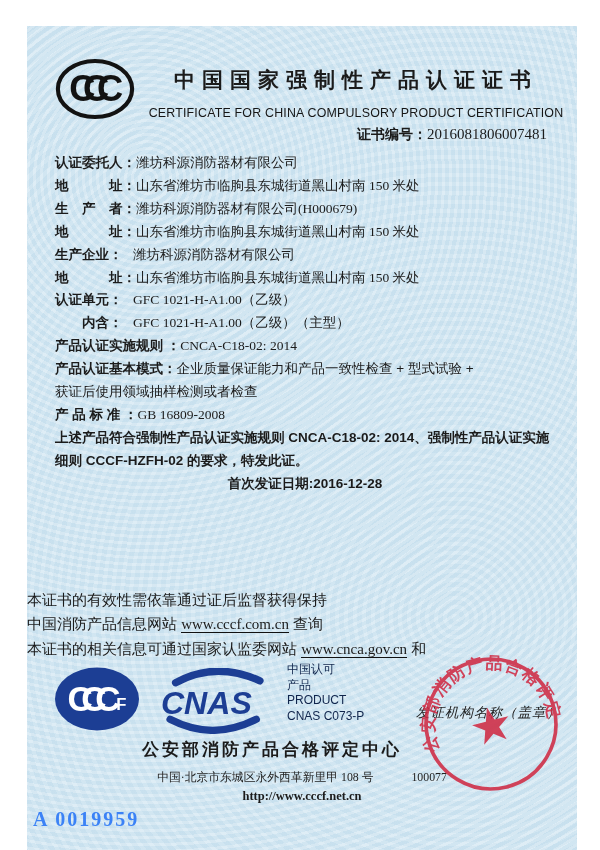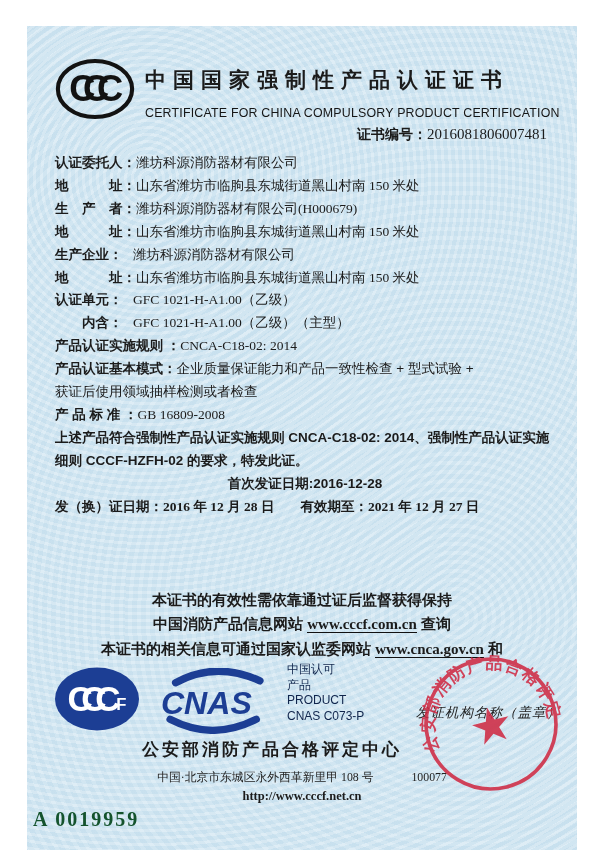--- a/index.html
+++ b/index.html
@@ -10,55 +10,55 @@
   }
   .cert{
     position:absolute;left:27px;top:26px;width:550px;height:845px;
     background-color:#d3e7f2;
     background-image:
       repeating-radial-gradient(circle at 22% 18%, rgba(255,255,255,0.16) 0 3px, rgba(168,205,228,0.14) 3px 7px),
       repeating-radial-gradient(circle at 78% 70%, rgba(255,255,255,0.12) 0 4px, rgba(168,205,228,0.12) 4px 9px);
   }
   
   .ccc-mark{position:absolute;left:26px;top:30px;}
-  .titles{position:absolute;left:118px;right:10px;top:40px;text-align:left;}
+  .titles{position:absolute;left:118px;right:10px;top:40px;text-align:center;}
   .title-cn{font-size:21px;font-weight:bold;letter-spacing:7px;white-space:nowrap;}
   .title-en{font-size:12.4px;margin-top:12px;letter-spacing:0.2px;white-space:nowrap;color:#161616;}
   .certno{position:absolute;right:30px;top:100px;font-size:14px;font-weight:bold;}
   .certno .num{font-family:"Liberation Serif",serif;font-size:15px;font-weight:normal;}
   
   .rows{position:absolute;left:28px;right:22px;top:126px;font-size:13.5px;line-height:22.9px;}
   .row{white-space:nowrap;}
   .lbl{font-weight:bold;display:inline-block;min-width:78px;}
   .val{font-family:"Liberation Serif",serif;}
   .statement{margin:0;font-weight:bold;}
   .first-issue{text-align:center;font-weight:bold;}
   .issue-line{font-weight:bold;white-space:nowrap;}
   .issue-line .gap{display:inline-block;width:26px;}
   
-  .notice{position:absolute;left:0;right:0;top:562px;text-align:center;
-          font-size:15px;font-weight:bold;line-height:24.3px;}
+  .notice{position:absolute;left:0;right:0;top:562px;
+          font-size:15px;font-weight:normal;line-height:24.3px;}
   .u{border-bottom:1.6px solid #111;padding-bottom:0px;font-family:"Liberation Serif",serif;}
   
   .logos{position:absolute;left:0;right:0;top:630px;height:115px;}
   .cccf-mark{position:absolute;left:26px;top:8px;}
   .cnas-mark{position:absolute;left:128px;top:12px;}
   .cnas-text{position:absolute;left:260px;top:6px;font-size:12px;line-height:15.5px;color:#10254c;}
   .stamp-label{position:absolute;right:16px;top:48px;font-size:13.5px;letter-spacing:1px;
                font-family:Liberation Mono, monospace;font-style:italic;color:#222;z-index:1;white-space:nowrap;}
   .stamp{position:absolute;left:388px;top:-8px;width:152px;height:152px;opacity:0.88;z-index:2;}
   
   .issuer{position:absolute;left:0;right:60px;top:712px;text-align:center;
           font-size:17px;font-weight:bold;letter-spacing:3px;}
   .addr{position:absolute;left:0;right:0;top:744px;text-align:center;
         font-size:11.8px;font-family:"Liberation Serif",serif;color:#222;}
   .addr .post{margin-left:38px;}
   .site{position:absolute;left:0;right:0;top:763px;text-align:center;
         font-size:12.5px;font-weight:bold;font-family:"Liberation Serif",serif;}
-  .serial{position:absolute;left:33px;top:808px;color:#14532d;
+  .serial{position:absolute;left:33px;top:808px;color:#3b82f6;
           font-family:"Liberation Serif",serif;font-size:20px;font-weight:bold;letter-spacing:2px;}
   svg text{font-family:"Liberation Sans",sans-serif;}
 </style>
 </head>
 <body>
 
 <div class="cert">
 
   <svg class="ccc-mark" width="84" height="66" viewBox="0 0 100 80">
     <ellipse cx="50" cy="40" rx="45" ry="34" fill="none" stroke="#121212" stroke-width="5"></ellipse>
@@ -80,21 +80,20 @@
     <div class="row"><span class="lbl">生产企业：</span><span class="val">潍坊科源消防器材有限公司</span></div>
     <div class="row"><span class="lbl">地　　　址：</span><span class="val">山东省潍坊市临朐县东城街道黑山村南 150 米处</span></div>
     <div class="row"><span class="lbl">认证单元：</span><span class="val">GFC 1021-H-A1.00（乙级）</span></div>
     <div class="row"><span class="lbl">　　内含：</span><span class="val">GFC 1021-H-A1.00（乙级）（主型）</span></div>
     <div class="row"><span class="lbl">产品认证实施规则 ：</span><span class="val">CNCA-C18-02: 2014</span></div>
     <div class="row"><span class="lbl">产品认证基本模式：</span><span>企业质量保证能力和产品一致性检查 + 型式试验 +</span></div>
     <div class="row"><span>获证后使用领域抽样检测或者检查</span></div>
     <div class="row"><span class="lbl">产 品 标 准 ：</span><span class="val">GB 16809-2008</span></div>
     <p class="statement">上述产品符合强制性产品认证实施规则 CNCA-C18-02: 2014、强制性产品认证实施细则 CCCF-HZFH-02 的要求，特发此证。</p>
     <div class="first-issue">首次发证日期:2016-12-28</div>
-    <div class="issue-line"><span>发（换）证日期：</span><span class="val">2016 年 12 月 28 日</span><span class="gap"></span><span>有效期至：</span><span class="val">2021 年 12 月 27 日</span></div>
   </div>
 
   <div class="notice">
     <div>本证书的有效性需依靠通过证后监督获得保持</div>
     <div><span>中国消防产品信息网站 </span><span class="u">www.cccf.com.cn</span><span> 查询</span></div>
     <div><span>本证书的相关信息可通过国家认监委网站 </span><span class="u">www.cnca.gov.cn</span><span> 和</span></div>
   </div>
 
   <div class="logos">
     <svg class="cccf-mark" width="88" height="70" viewBox="0 0 100 80">

